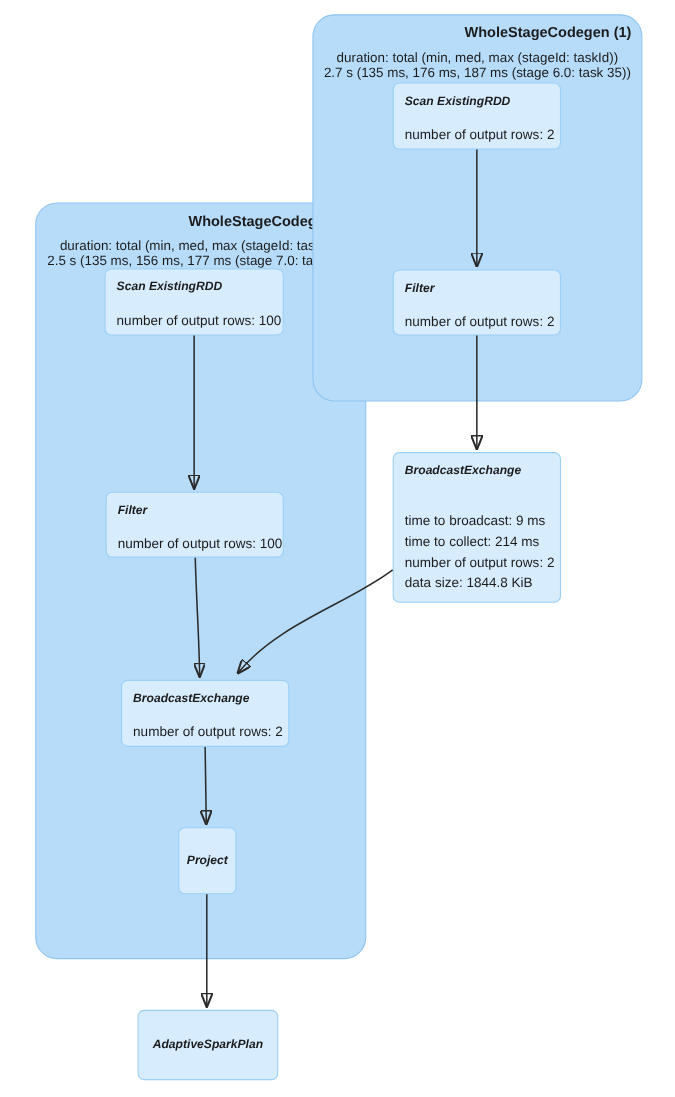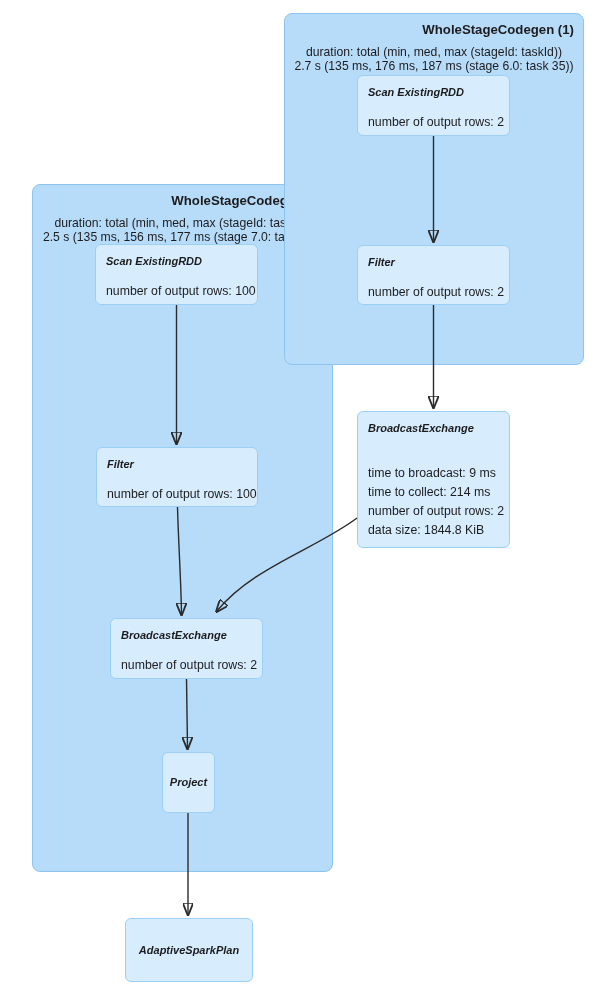--- a/index.html
+++ b/index.html
@@ -17,21 +17,21 @@
     height: 997px;
     background: #ffffff;
     font-family: "Liberation Sans", "DejaVu Sans", sans-serif;
     color: var(--text);
     overflow: hidden;
   }
   .cluster {
     position: absolute;
     background: var(--cluster-fill);
     border: 1px solid var(--cluster-border);
-    border-radius: 8px;
+    border-radius: 20px;
     box-sizing: border-box;
   }
   .cluster-title {
     text-align: right;
     font-weight: bold;
     font-size: 13.2px;
     line-height: 15px;
     padding: 8px 9px 0 0;
     white-space: nowrap;
   }

